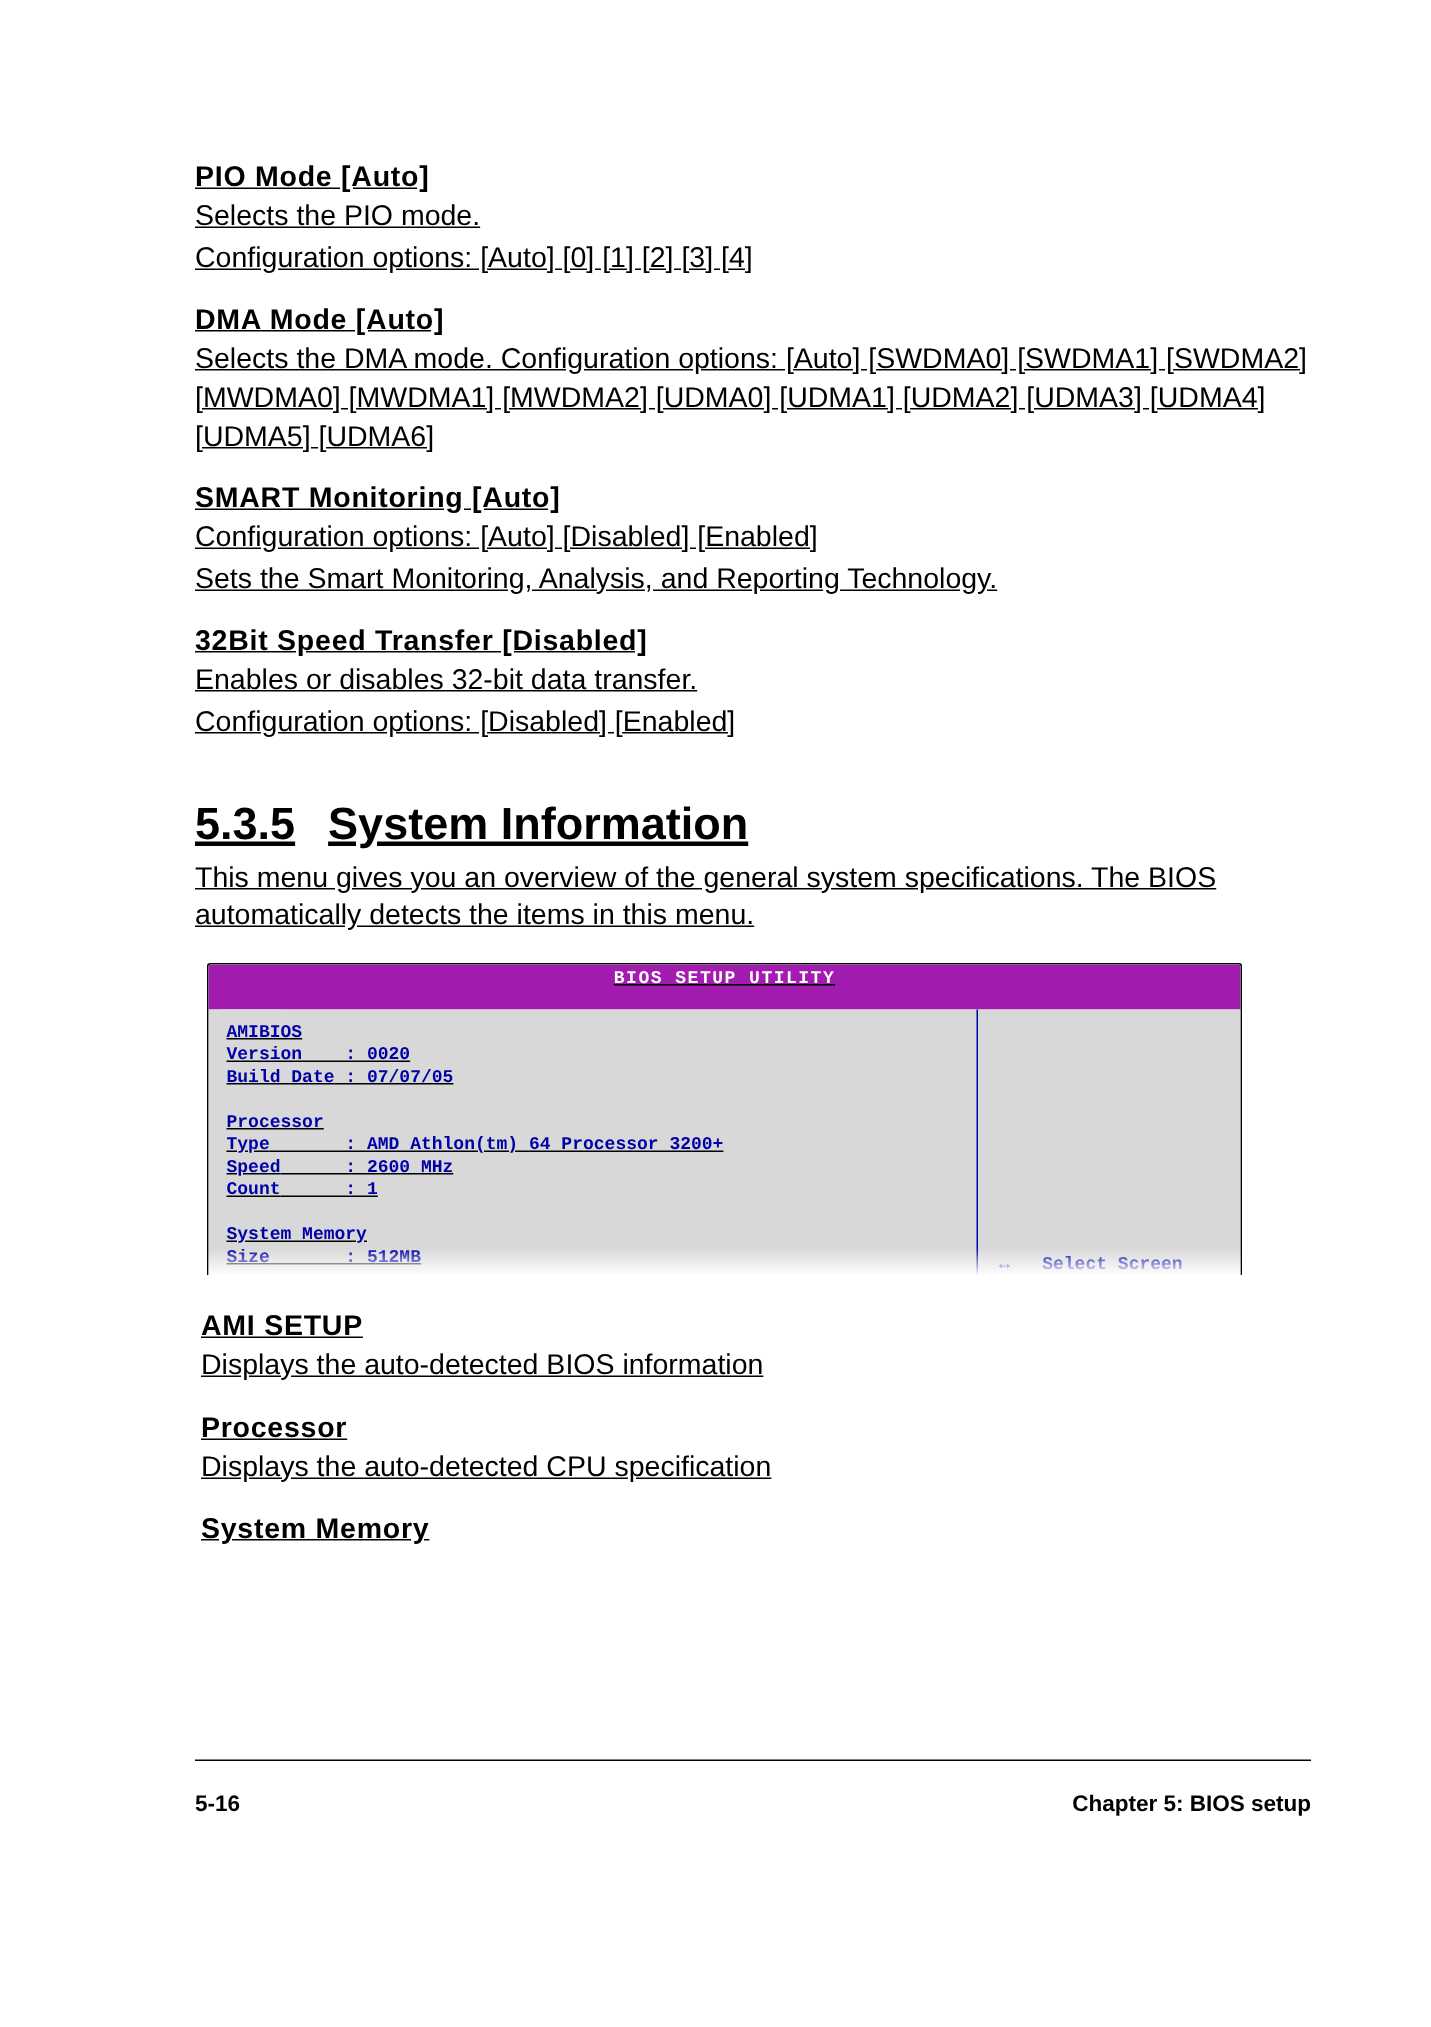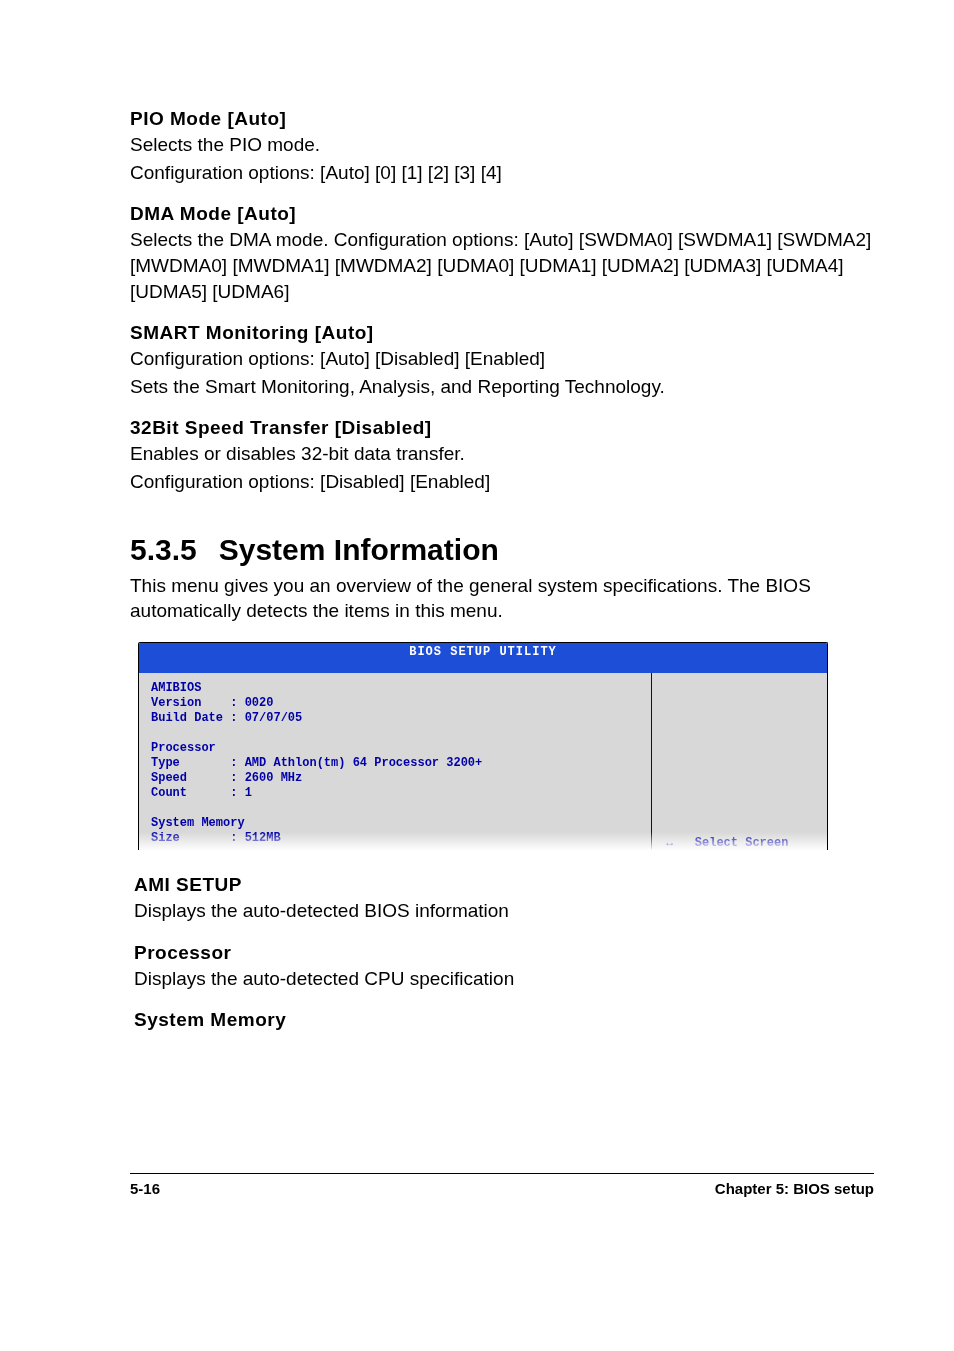--- a/index.html
+++ b/index.html
@@ -6,20 +6,21 @@
   body {
     margin: 0;
     padding: 0;
     background: #fff;
     font-family: Arial, Helvetica, sans-serif;
     color: #000;
     width: 954px;
   }
   .page {
     padding: 90px 80px 40px 130px;
+    text-decoration: underline;
   }
   h3.setting {
     font-size: 19px;
     font-weight: 900;
     margin: 18px 0 2px 0;
     letter-spacing: 0.5px;
   }
   p.desc {
     font-size: 19px;
     margin: 2px 0 0 0;
@@ -34,21 +35,21 @@
   .bios-box {
     margin: 18px 0 24px 8px;
     width: 690px;
     border: 1px solid #000;
     border-bottom: none;
     border-radius: 2px 2px 0 0;
     overflow: hidden;
     position: relative;
   }
   .bios-header {
-    background: #1d4ed8;
+    background: #a21caf;
     position: relative;
     height: 30px;
   }
   .bios-title {
     color: #fff;
     font-family: "Courier New", monospace;
     font-weight: bold;
     font-size: 12px;
     text-align: center;
     padding-top: 2px;
@@ -101,21 +102,21 @@
     height: 18px;
     background: linear-gradient(to bottom, rgba(255,255,255,0), rgba(255,255,255,0.95));
     pointer-events: none;
   }
   .sub {
     margin-left: 4px;
   }
   .footer {
     border-top: 1px solid #000;
     margin: 100px 80px 0 130px;
-    padding-top: 6px;
+    padding-top: 20px;
     display: flex;
     justify-content: space-between;
     font-size: 15px;
     font-weight: 900;
   }
 </style>
 </head>
 <body>
 
 <div class="page">

